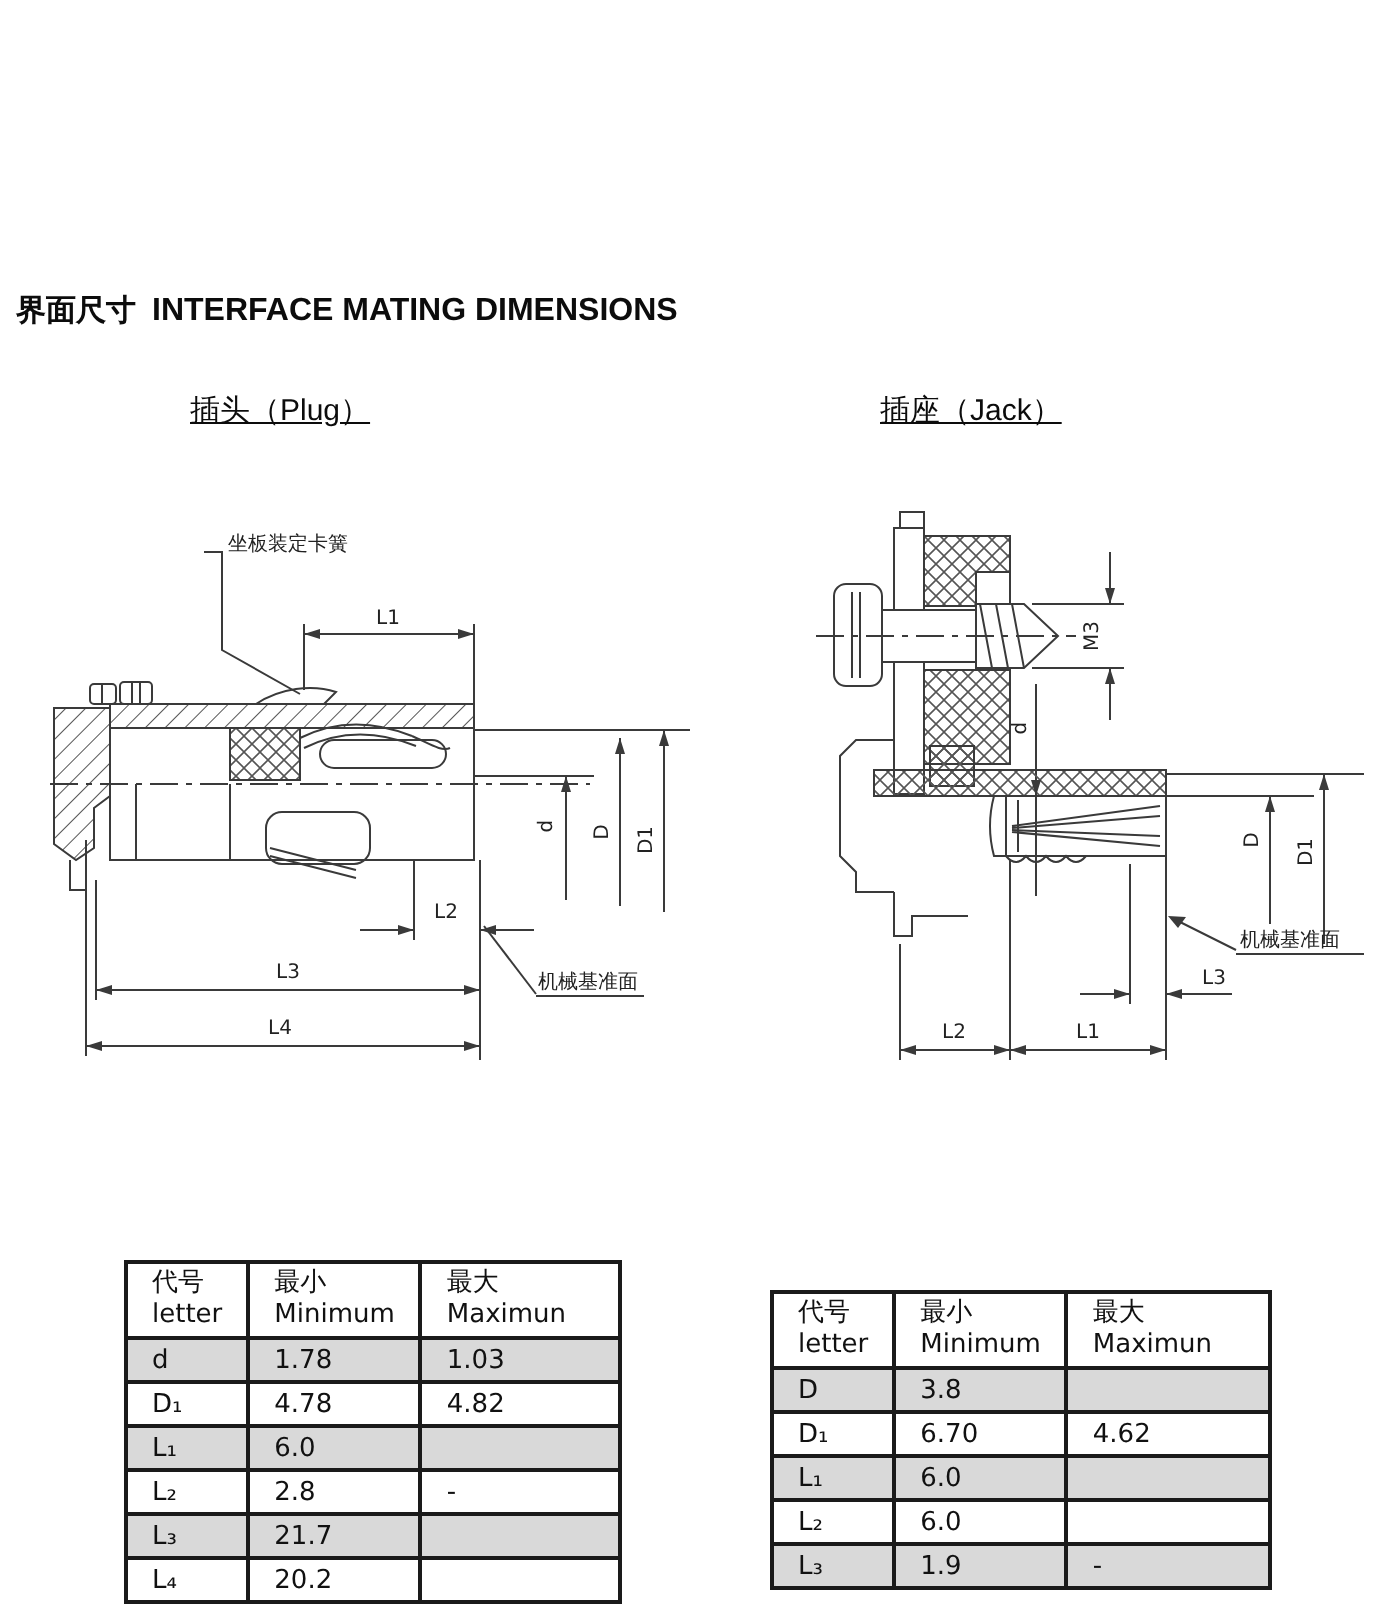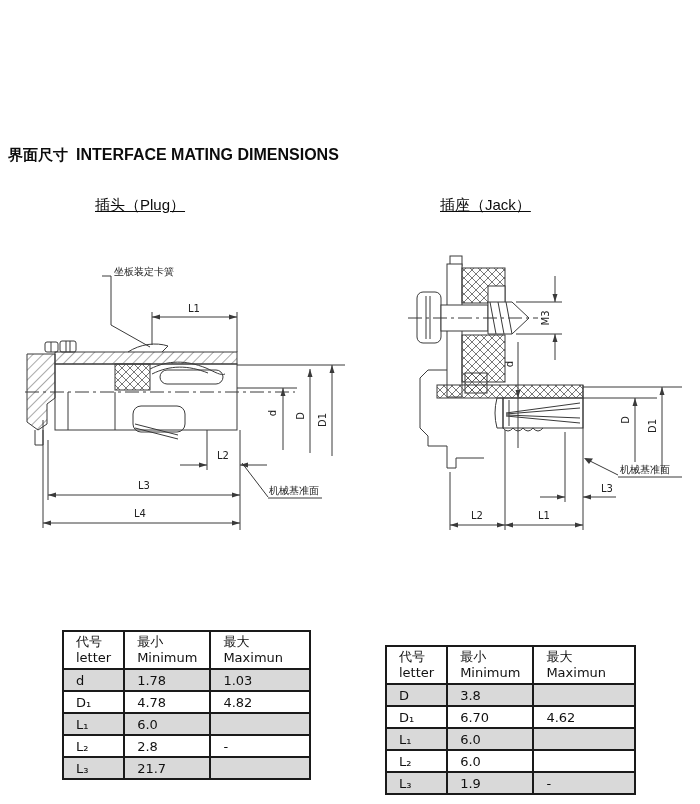--- a/index.html
+++ b/index.html
@@ -249,20 +249,25 @@
     <tr>
       <td>L₂</td>
       <td>2.8</td>
       <td>-</td>
     </tr>
     <tr class="shade">
       <td>L₃</td>
       <td>21.7</td>
       <td></td>
     </tr>
+    <tr>
+      <td>L₄</td>
+      <td>20.2</td>
+      <td></td>
+    </tr>
   </tbody>
     </table>
 
   <table id="jack-table" class="dim">
     <colgroup>
         <col class="c1">
         <col class="c2">
         <col class="c3">
       </colgroup>
     <tbody>

